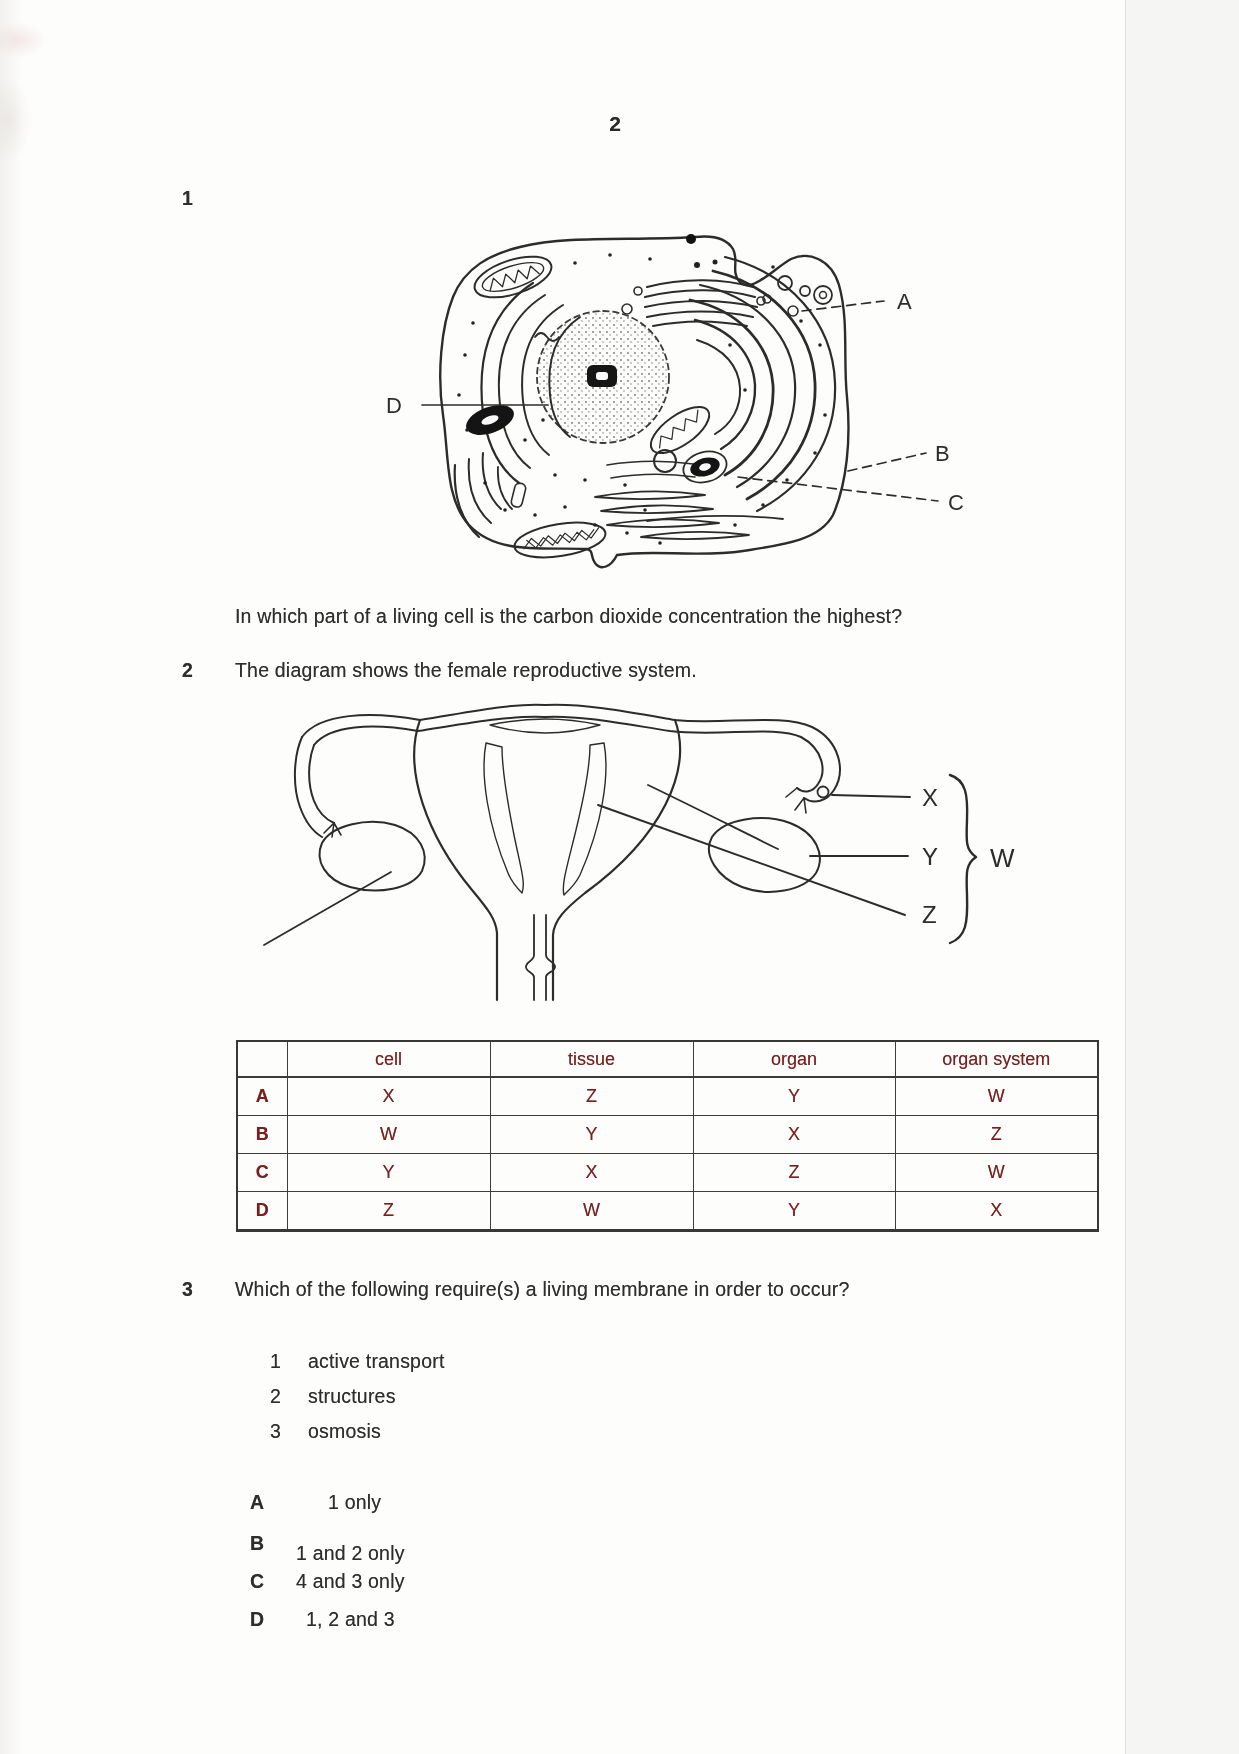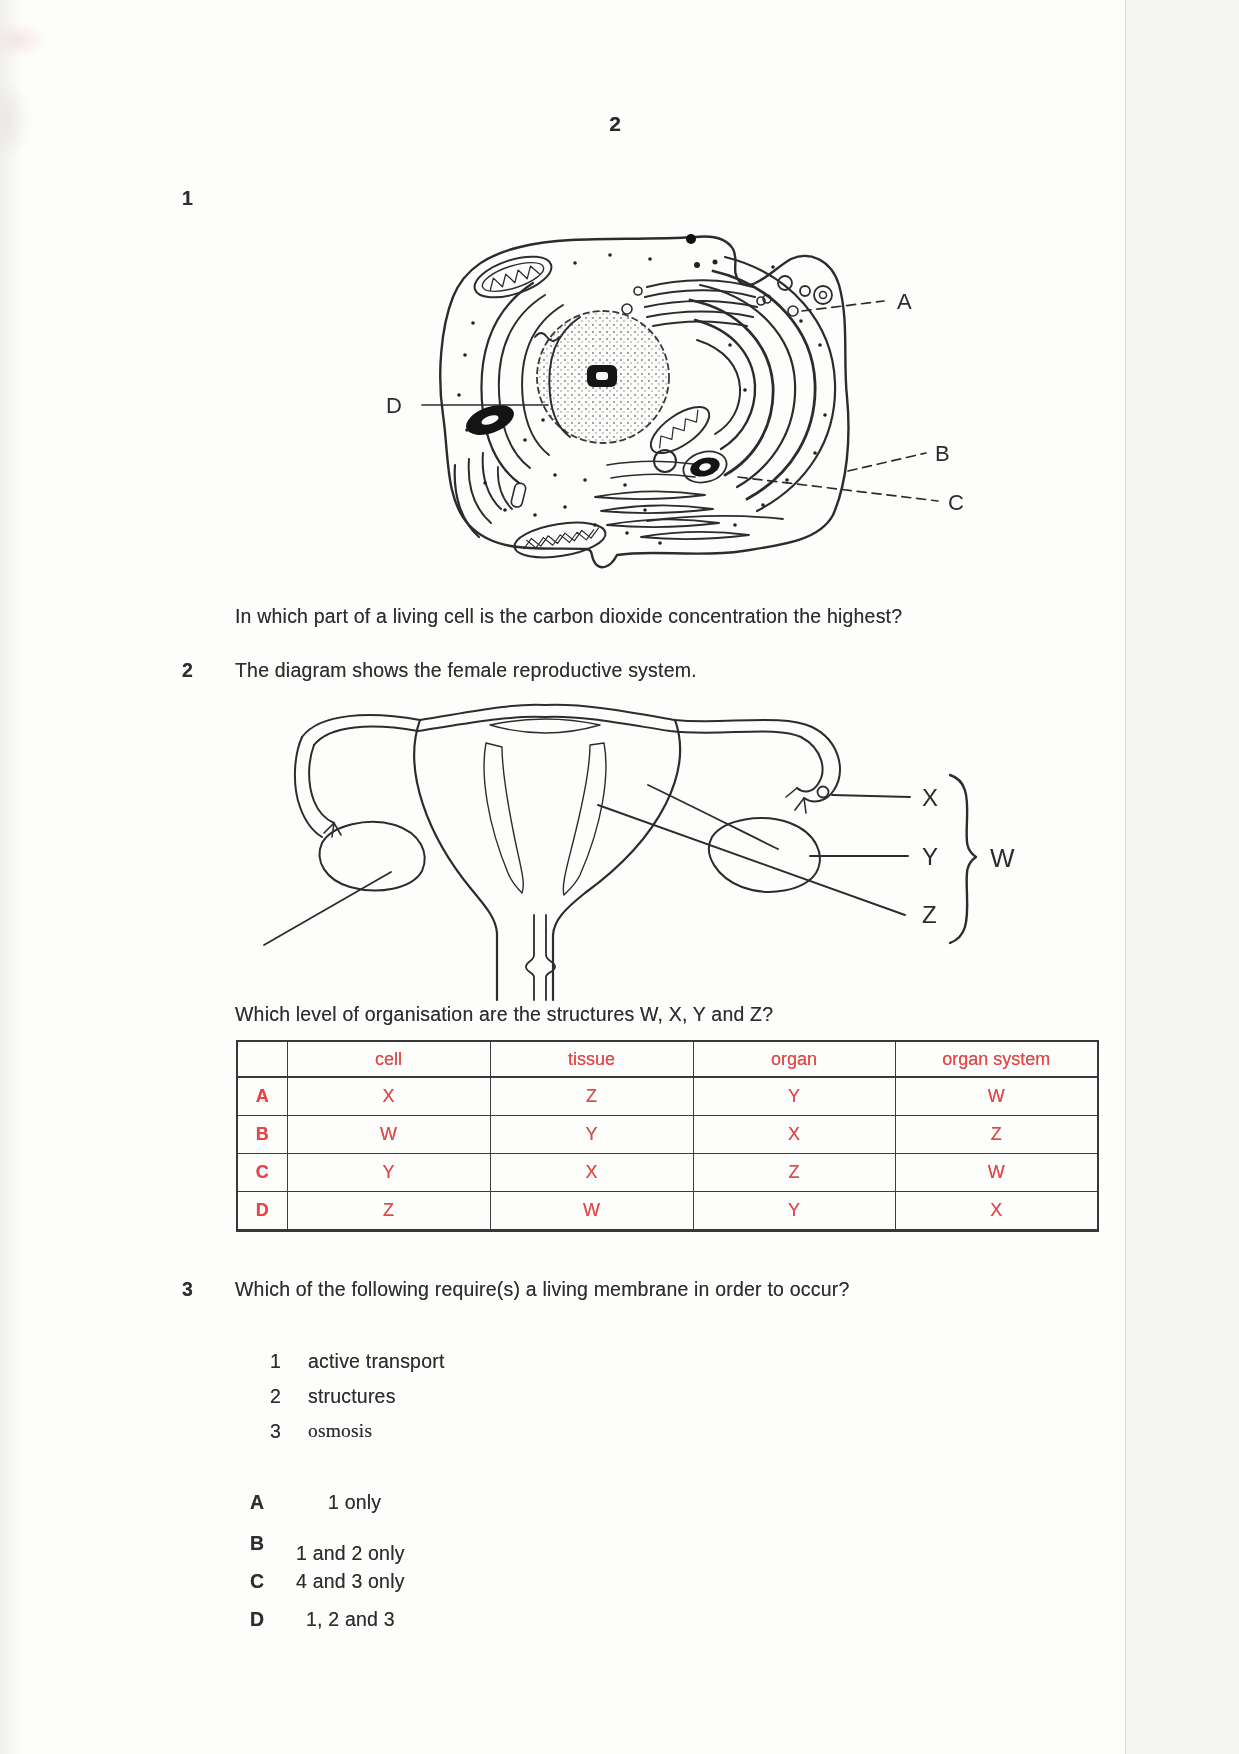--- a/index.html
+++ b/index.html
@@ -14,21 +14,21 @@
   .edge-right-strip{position:absolute;top:0;left:1125px;width:114px;height:1754px;
       background:#f5f5f3;border-left:1px solid #dedddb;}
   .edge-left-shade{position:absolute;top:0;left:0;width:22px;height:1754px;
       background:linear-gradient(90deg,#f1f0ee, rgba(253,253,252,0));}
   .corner-smudge{position:absolute;top:0;left:0;width:90px;height:200px;
       background:
         radial-gradient(40px 26px at 18px 40px, rgba(233,205,205,.45), rgba(233,205,205,0) 70%),
         radial-gradient(34px 60px at 8px 120px, rgba(225,220,214,.5), rgba(225,220,214,0) 70%);}
   
   table.mcq{position:absolute;left:236px;top:1040px;width:861px;border-collapse:collapse;
-      table-layout:fixed;font-size:18px;color:#ef4444;text-shadow:0 0 0.6px rgba(60,60,60,.6);}
+      table-layout:fixed;font-size:18px;color:#7f1d1d;text-shadow:0 0 0.6px rgba(60,60,60,.6);}
   table.mcq td{border:1.5px solid #3d3d3d;text-align:center;padding:0;height:37px;background:#fdfdfc;}
   table.mcq tr.hdr td{height:34px;border-bottom:2.2px solid #3a3a3a;}
   table.mcq{border:2.2px solid #383838;}
   table.mcq tr:last-child td{border-bottom:3px solid #383838;}
   table.mcq td.opt{font-weight:bold;}
   svg{position:absolute;}
   svg text{font-family:"Liberation Sans",sans-serif;fill:#2c2c2c;}
   .stk{stroke:#2c2c2c;fill:none;stroke-linecap:round;stroke-linejoin:round;}
 </style>
 </head>
@@ -220,21 +220,20 @@
     <line class="stk" stroke-width="1.9" x1="348" y1="180" x2="655" y2="290"></line>
 
     <text x="672" y="181" font-size="24">X</text>
     <text x="672" y="240" font-size="24">Y</text>
     <text x="672" y="298" font-size="24">Z</text>
 
     <path class="stk" stroke-width="2.4" d="M 700,150 C 716,155 718,170 717,195 C 716,218 716,225 726,232 C 716,239 716,246 717,270 C 718,298 716,312 700,318"></path>
     <text x="740" y="242" font-size="26">W</text>
   </svg>
 
-  <div class="txt" style="left:235px;top:1002px;">Which level of organisation are the structures W, X, Y and Z?</div>
 
   <table class="mcq">
     <colgroup>
         <col style="width:50px">
         <col style="width:203px">
         <col style="width:203px">
         <col style="width:202px">
         <col style="width:203px">
       </colgroup>
     <tbody>
@@ -277,21 +276,21 @@
     </table>
 
   <div class="txt qnum" style="left:182px;top:1277px;">3</div>
   <div class="txt" style="left:235px;top:1277px;text-align:center;">Which of the following require(s) a living membrane in order to occur?</div>
 
   <div class="txt" style="left:270px;top:1349px;">1</div>
   <div class="txt" style="left:308px;top:1349px;">active transport</div>
   <div class="txt" style="left:270px;top:1384px;">2</div>
   <div class="txt" style="left:308px;top:1384px;">structures</div>
   <div class="txt" style="left:270px;top:1419px;">3</div>
-  <div class="txt" style="left:308px;top:1419px;font-family:Liberation Serif, serif;">osmosis</div>
+  <div class="txt" style="left:308px;top:1419px;">osmosis</div>
 
   <div class="txt qnum" style="left:250px;top:1490px;">A</div>
   <div class="txt" style="left:296px;top:1490px;margin-left:32px;">1 only</div>
   <div class="txt qnum" style="left:250px;top:1531px;">B</div>
   <div class="txt" style="left:296px;top:1541px;">1 and 2 only</div>
   <div class="txt qnum" style="left:250px;top:1569px;">C</div>
   <div class="txt" style="left:296px;top:1569px;">4 and 3 only</div>
   <div class="txt qnum" style="left:250px;top:1607px;">D</div>
   <div class="txt" style="left:296px;top:1607px;margin-left:10px;">1, 2 and 3</div>
 

